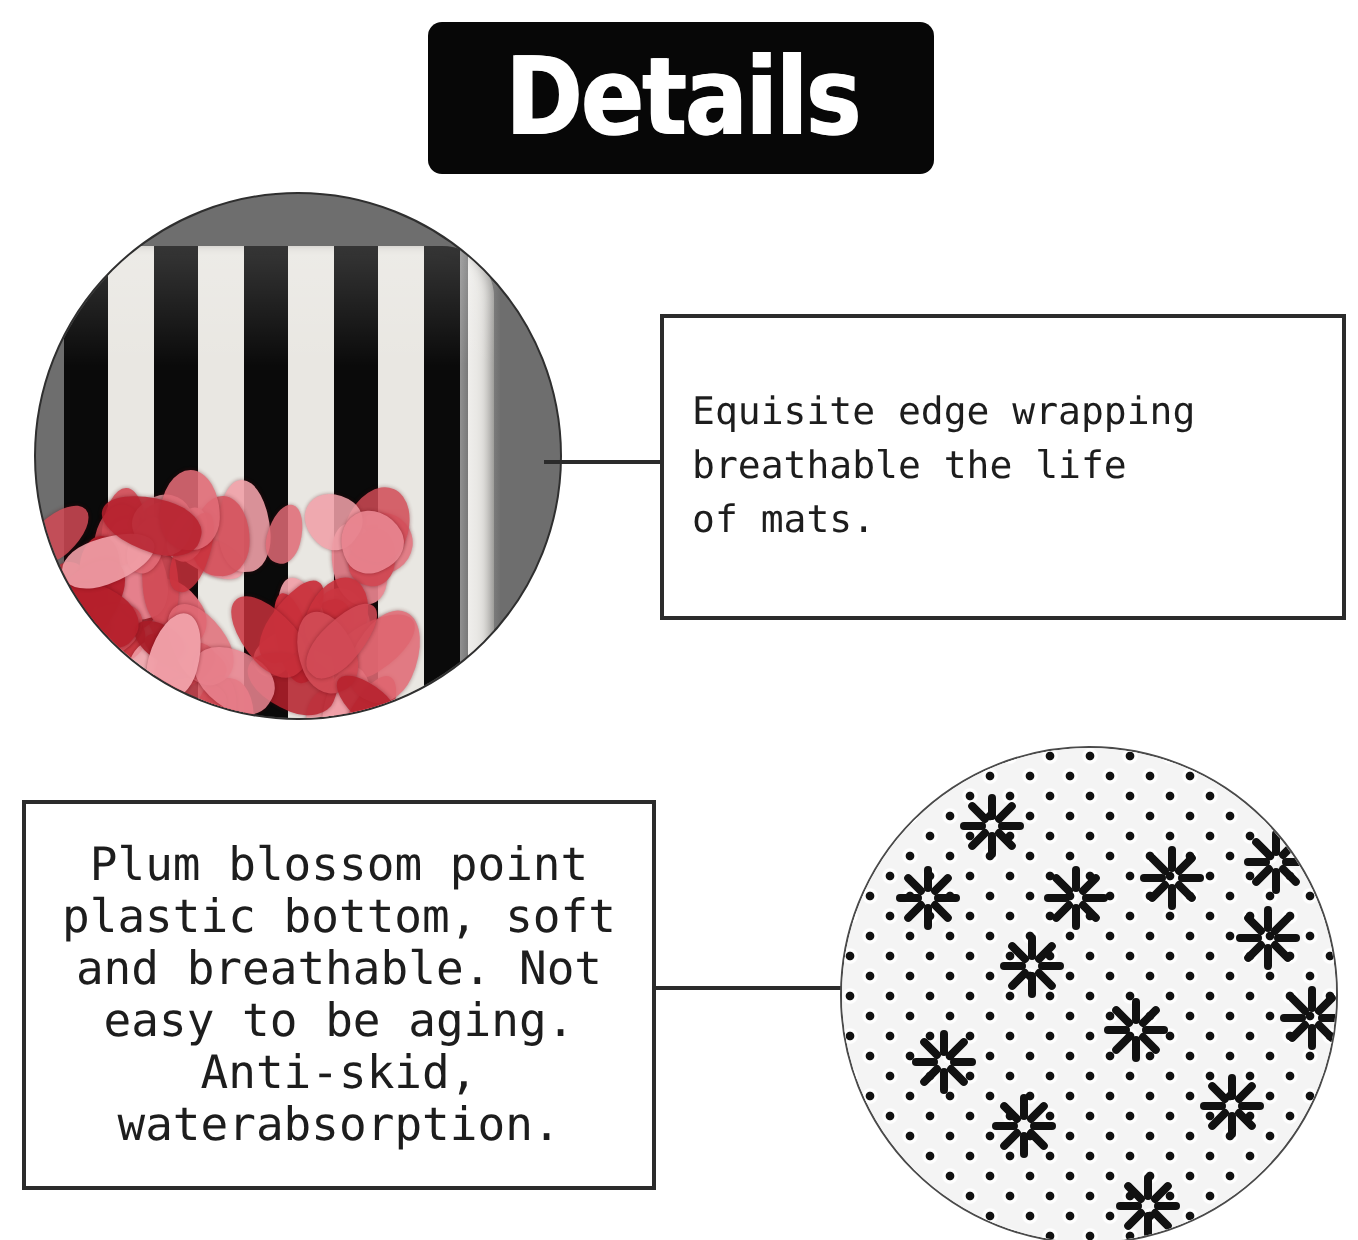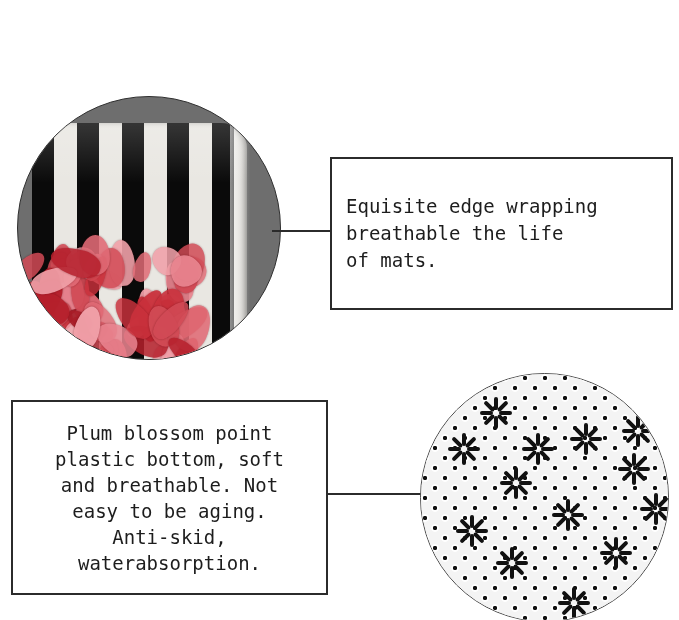--- a/index.html
+++ b/index.html
@@ -187,21 +187,21 @@
     line-height: 27px;
     color: #1d1d1d;
     white-space: pre-line;
   }
   .box-top .box-text {
     text-align: left;
     padding-left: 14px;
   }
   .box-bottom .box-text {
     text-align: center;
-    font-size: 19px;
+    font-size: 23px;
     line-height: 26px;
     width: 100%;
   }
 
   
   .connector {
     position: absolute;
     background: #2b2b2b;
     height: 2px;
   }
@@ -214,20 +214,23 @@
     left: 327px;
     top: 493px;
     width: 96px;
   }
 </style>
 </head>
 <body>
 
 <div class="stage">
 
+  <div class="header-banner">
+    <div class="header-title">Details</div>
+  </div>
 
   <div class="photo-circle circle-top">
     <div class="mat-wrap">
       <div class="mat-body"></div>
       <div class="mat-edge-right"></div>
       <div class="mat-gloss"></div>
       <div class="flower-cluster" id="flowerCluster">
           <div class="petal" style="width: 25.5529px; height: 33.7809px; left: 89.4782px; top: 103.645px; background: rgb(209, 74, 85); transform: rotate(4.38044deg); opacity: 0.98;"></div>
           <div class="petal" style="width: 30.6452px; height: 27.9386px; left: 164.567px; top: 22.0116px; background: rgb(224, 106, 117); transform: rotate(73.914deg); opacity: 0.83;"></div>
           <div class="petal" style="width: 22.145px; height: 26.7866px; left: 11.8789px; top: 70.7368px; background: rgb(240, 160, 168); transform: rotate(46.4368deg); opacity: 0.95;"></div>

